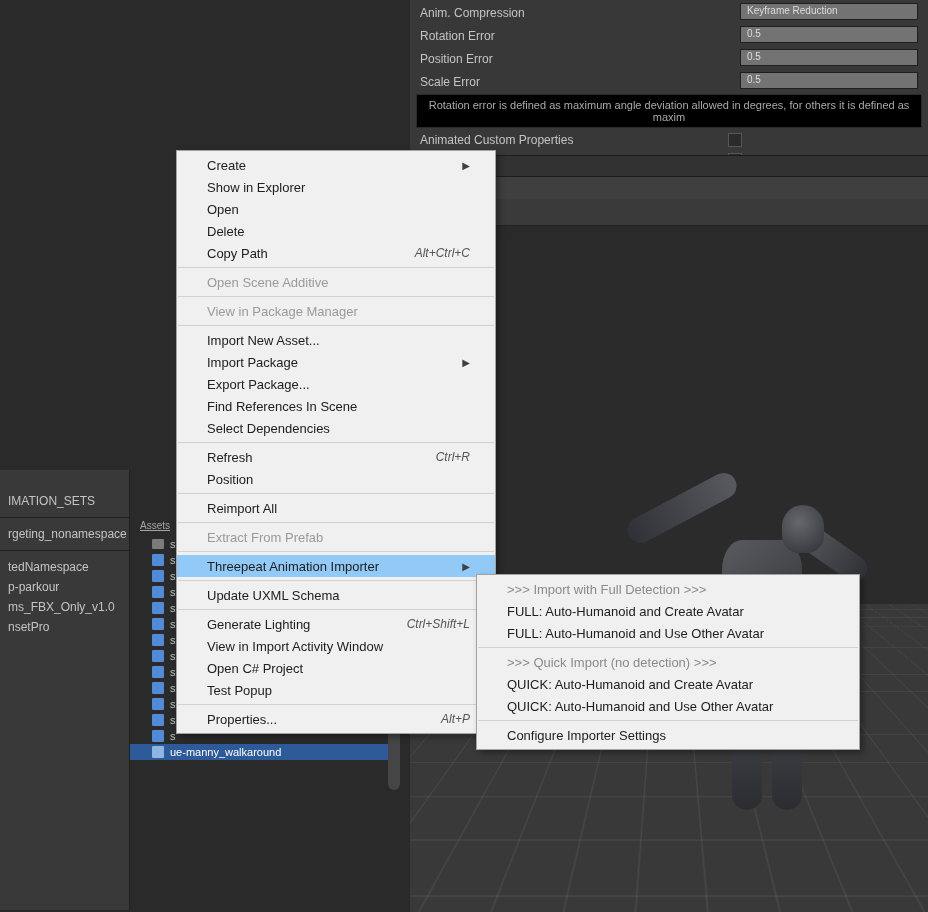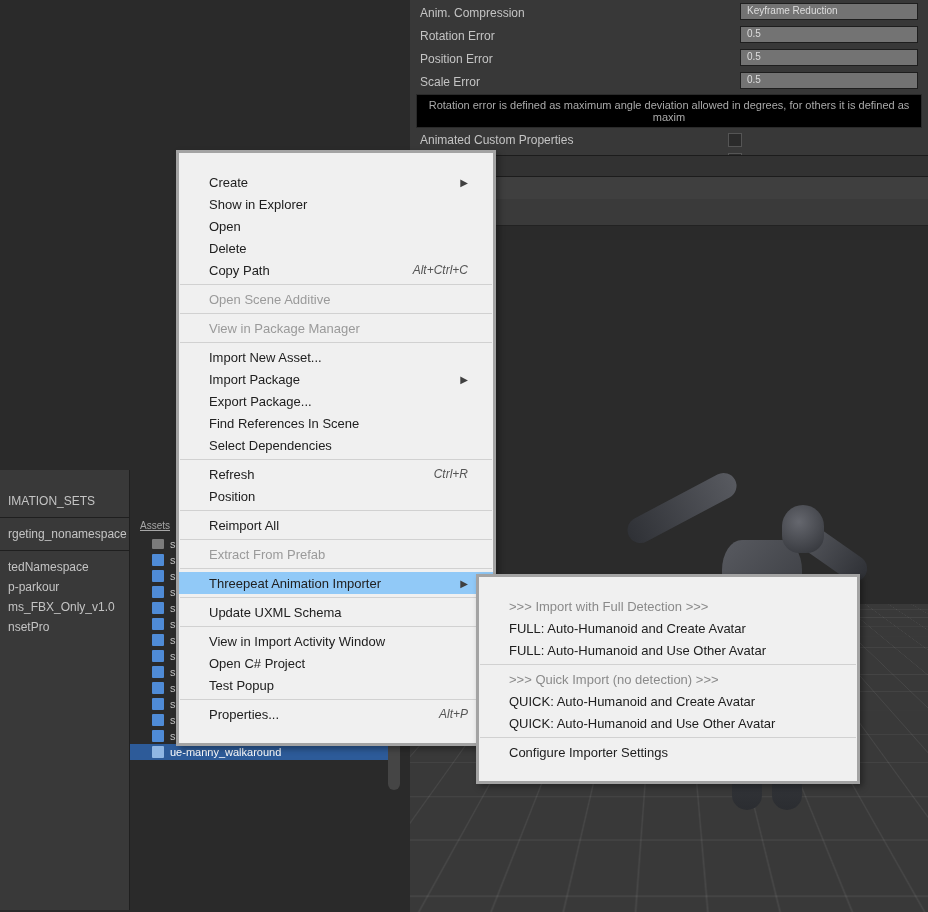--- a/index.html
+++ b/index.html
@@ -224,25 +224,25 @@
     left: 140px; top: 220px;
     width: 30px; height: 150px;
     background: linear-gradient(180deg, #4e5056, #2b2d31);
     border-radius: 18px;
   }
 
   
   .ctx-menu {
     position: absolute;
     background: #f0f0f0;
-    border: 3px solid #a3a3a3;
+    border: 1px solid #a3a3a3;
     box-shadow: 3px 3px 6px rgba(0,0,0,.35);
     color: #202020;
     font-size: 13px;
-    padding: 18px 0;
+    padding: 3px 0;
   }
   .ctx-main {
     left: 176px; top: 150px; width: 320px;
   }
   .ctx-sub {
     left: 476px; top: 574px; width: 384px;
   }
   .ctx-item {
     display: flex;
     justify-content: space-between;
@@ -452,20 +452,24 @@
   <div class="ctx-item hovered">
       <span>Threepeat Animation Importer</span>
       <span class="ctx-arrow">▶</span>
     </div>
   <div class="ctx-sep"></div>
   <div class="ctx-item">
       <span>Update UXML Schema</span>
     </div>
   <div class="ctx-sep"></div>
   <div class="ctx-item">
+      <span>Generate Lighting</span>
+      <span class="shortcut">Ctrl+Shift+L</span>
+    </div>
+  <div class="ctx-item">
       <span>View in Import Activity Window</span>
     </div>
   <div class="ctx-item">
       <span>Open C# Project</span>
     </div>
   <div class="ctx-item">
       <span>Test Popup</span>
     </div>
   <div class="ctx-sep"></div>
   <div class="ctx-item">

